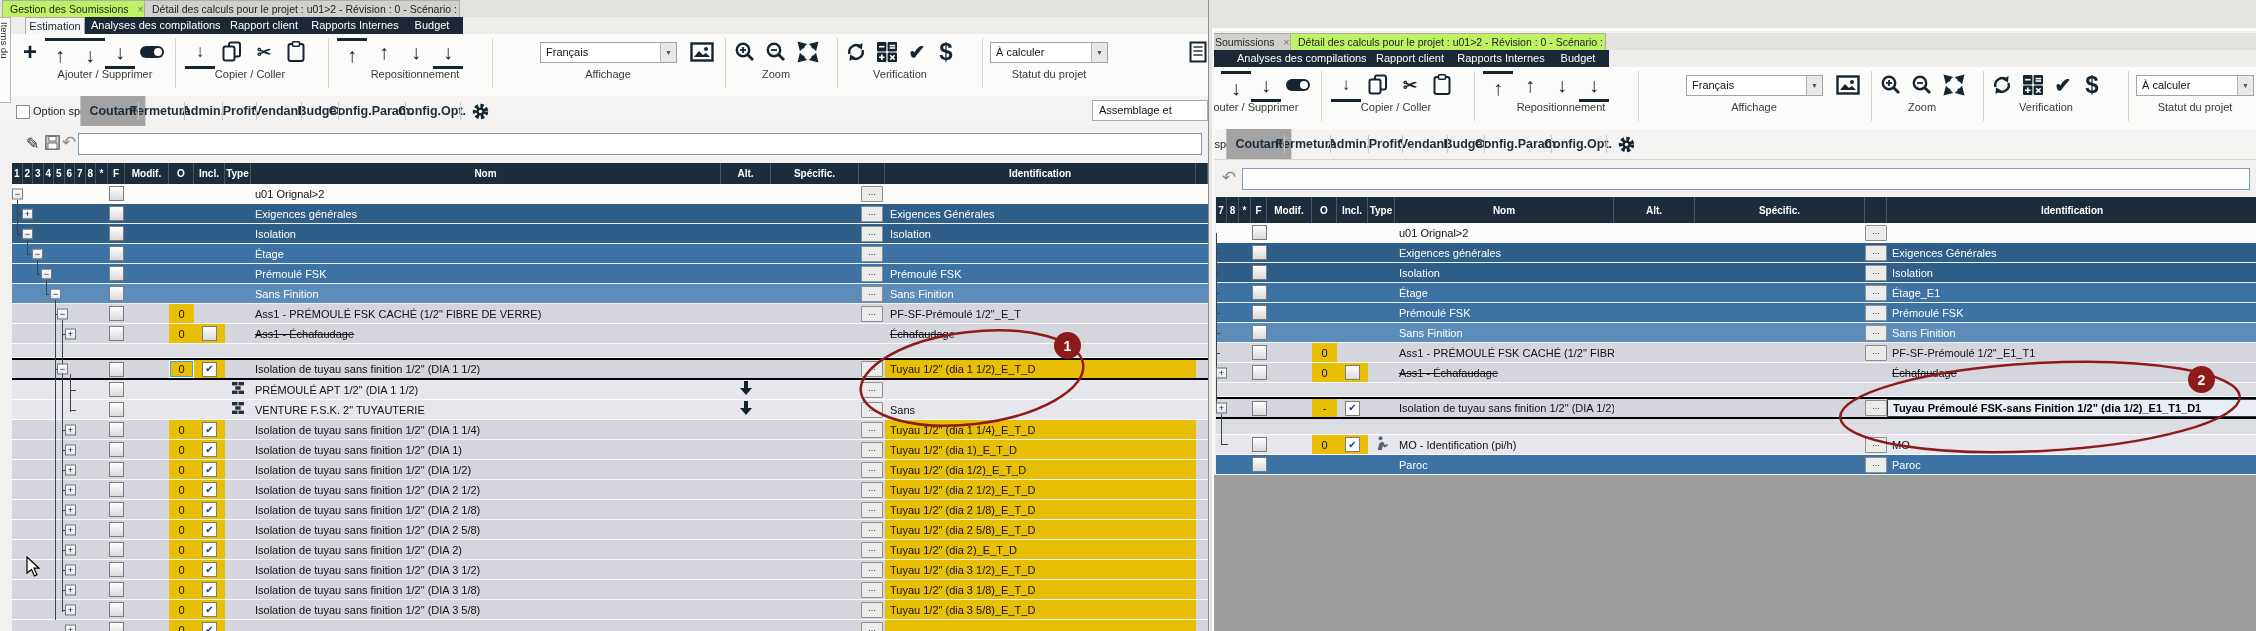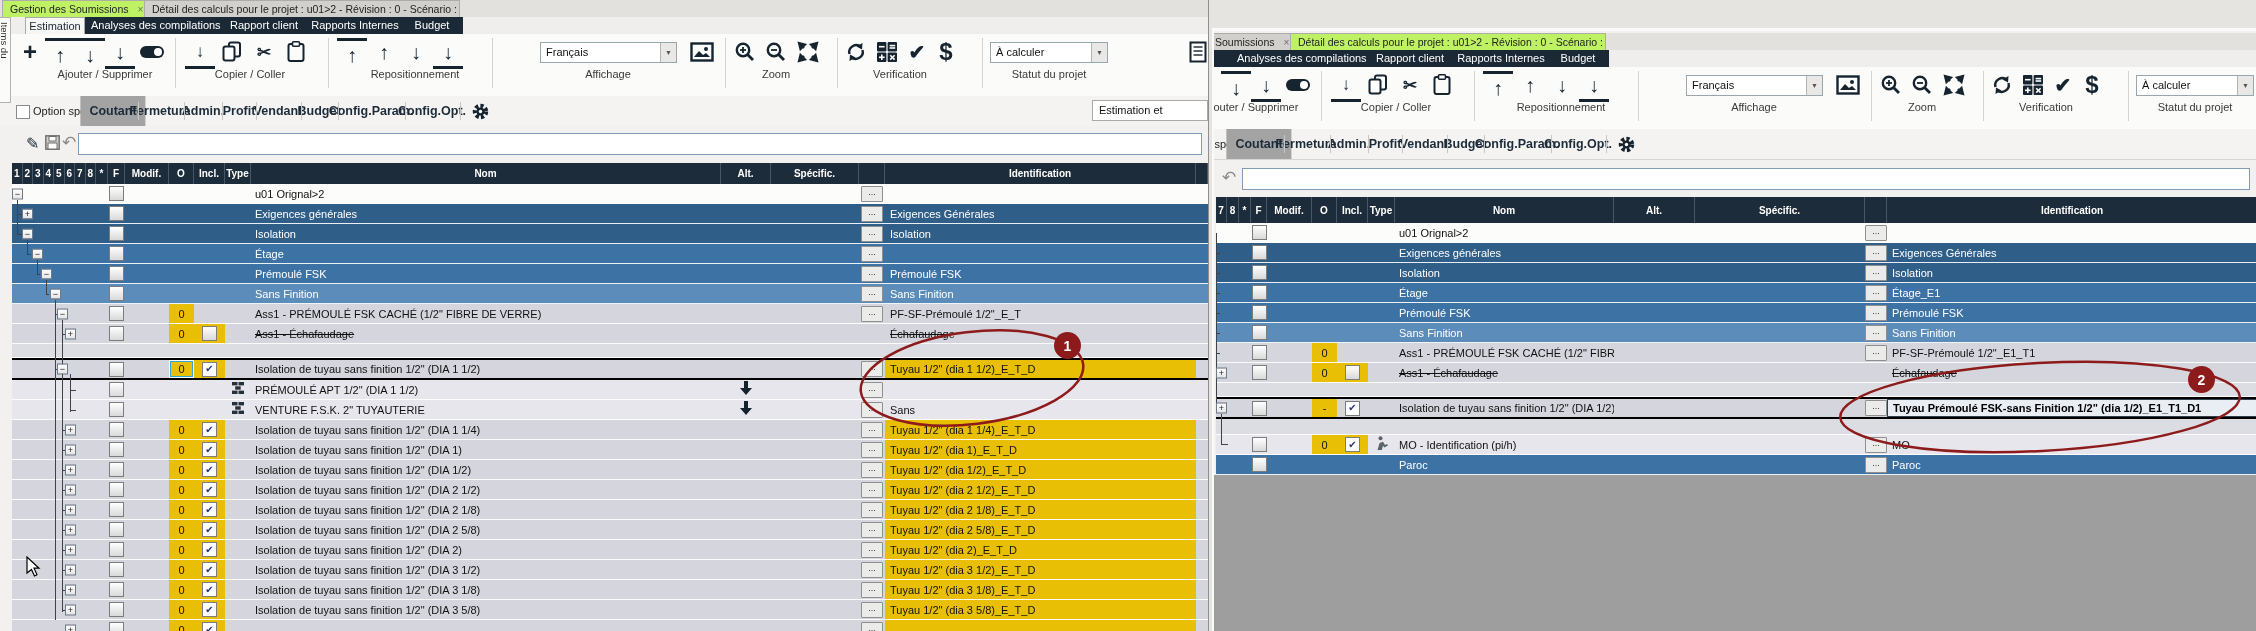--- a/index.html
+++ b/index.html
@@ -251,21 +251,21 @@
       <span class="ssep" style="left:256px"></span>
         <span class="ssep" style="left:301px"></span>
         <span class="ssep" style="left:338px"></span>
       <span class="ssep" style="left:405px"></span>
         <span class="ssep" style="left:460px"></span>
       <span style="position:absolute;left:472px;top:7px"><svg width="17" height="17" viewBox="0 0 22 22">
             <circle cx="11" cy="11" r="7" fill="none" stroke="#16242f" stroke-width="6" stroke-dasharray="3.8 2.6"></circle>
             <circle cx="11" cy="11" r="5.2" fill="#16242f"></circle>
             <circle cx="11" cy="11" r="2.2" fill="#fff"></circle>
           </svg></span>
-      <div class="assemblage">Estimation et</div>
+      <div class="assemblage">Assemblage et</div>
     </div>
   </div>
   <div class="catalog">Items du catalogue</div>
   <div class="editrow" style="top:126px;height:37px">
     <span class="er-ico" style="left:26px;top:8px;font-size:16px">✎</span>
     <span class="er-ico" style="left:45px;top:9px">
         <svg width="15" height="15">
           <rect x="0.8" y="0.8" width="13.4" height="13.4" fill="#cfcfcf" stroke="#6f6f6f" stroke-width="1.4"></rect>
           <rect x="4" y="1.5" width="7" height="4.5" fill="#fff" stroke="#6f6f6f" stroke-width="1"></rect>
           <rect x="3" y="8" width="9" height="6" fill="#fff" stroke="#6f6f6f" stroke-width="1"></rect>

